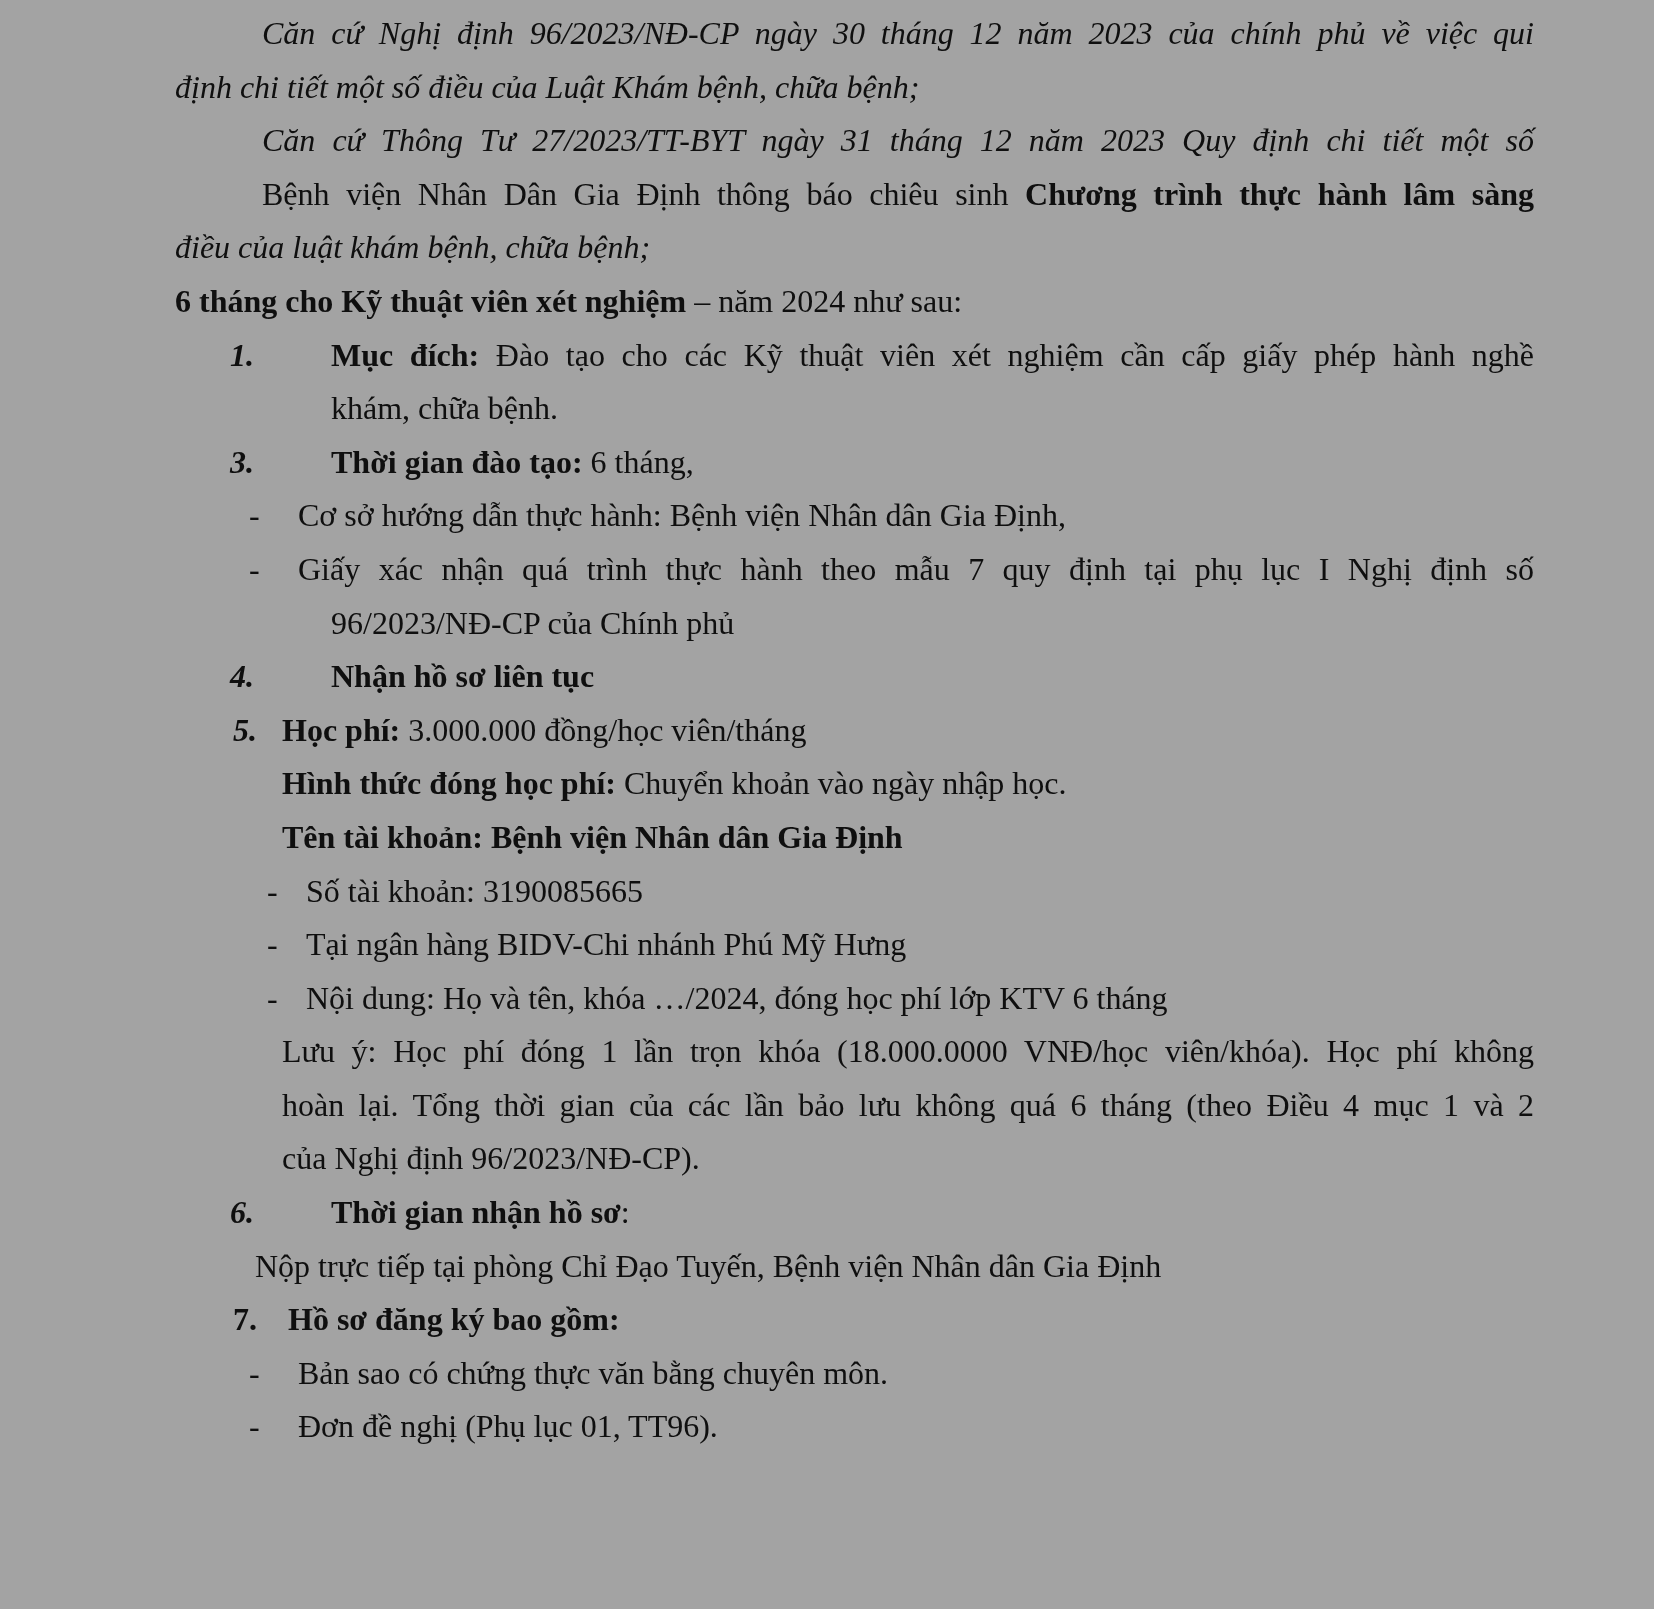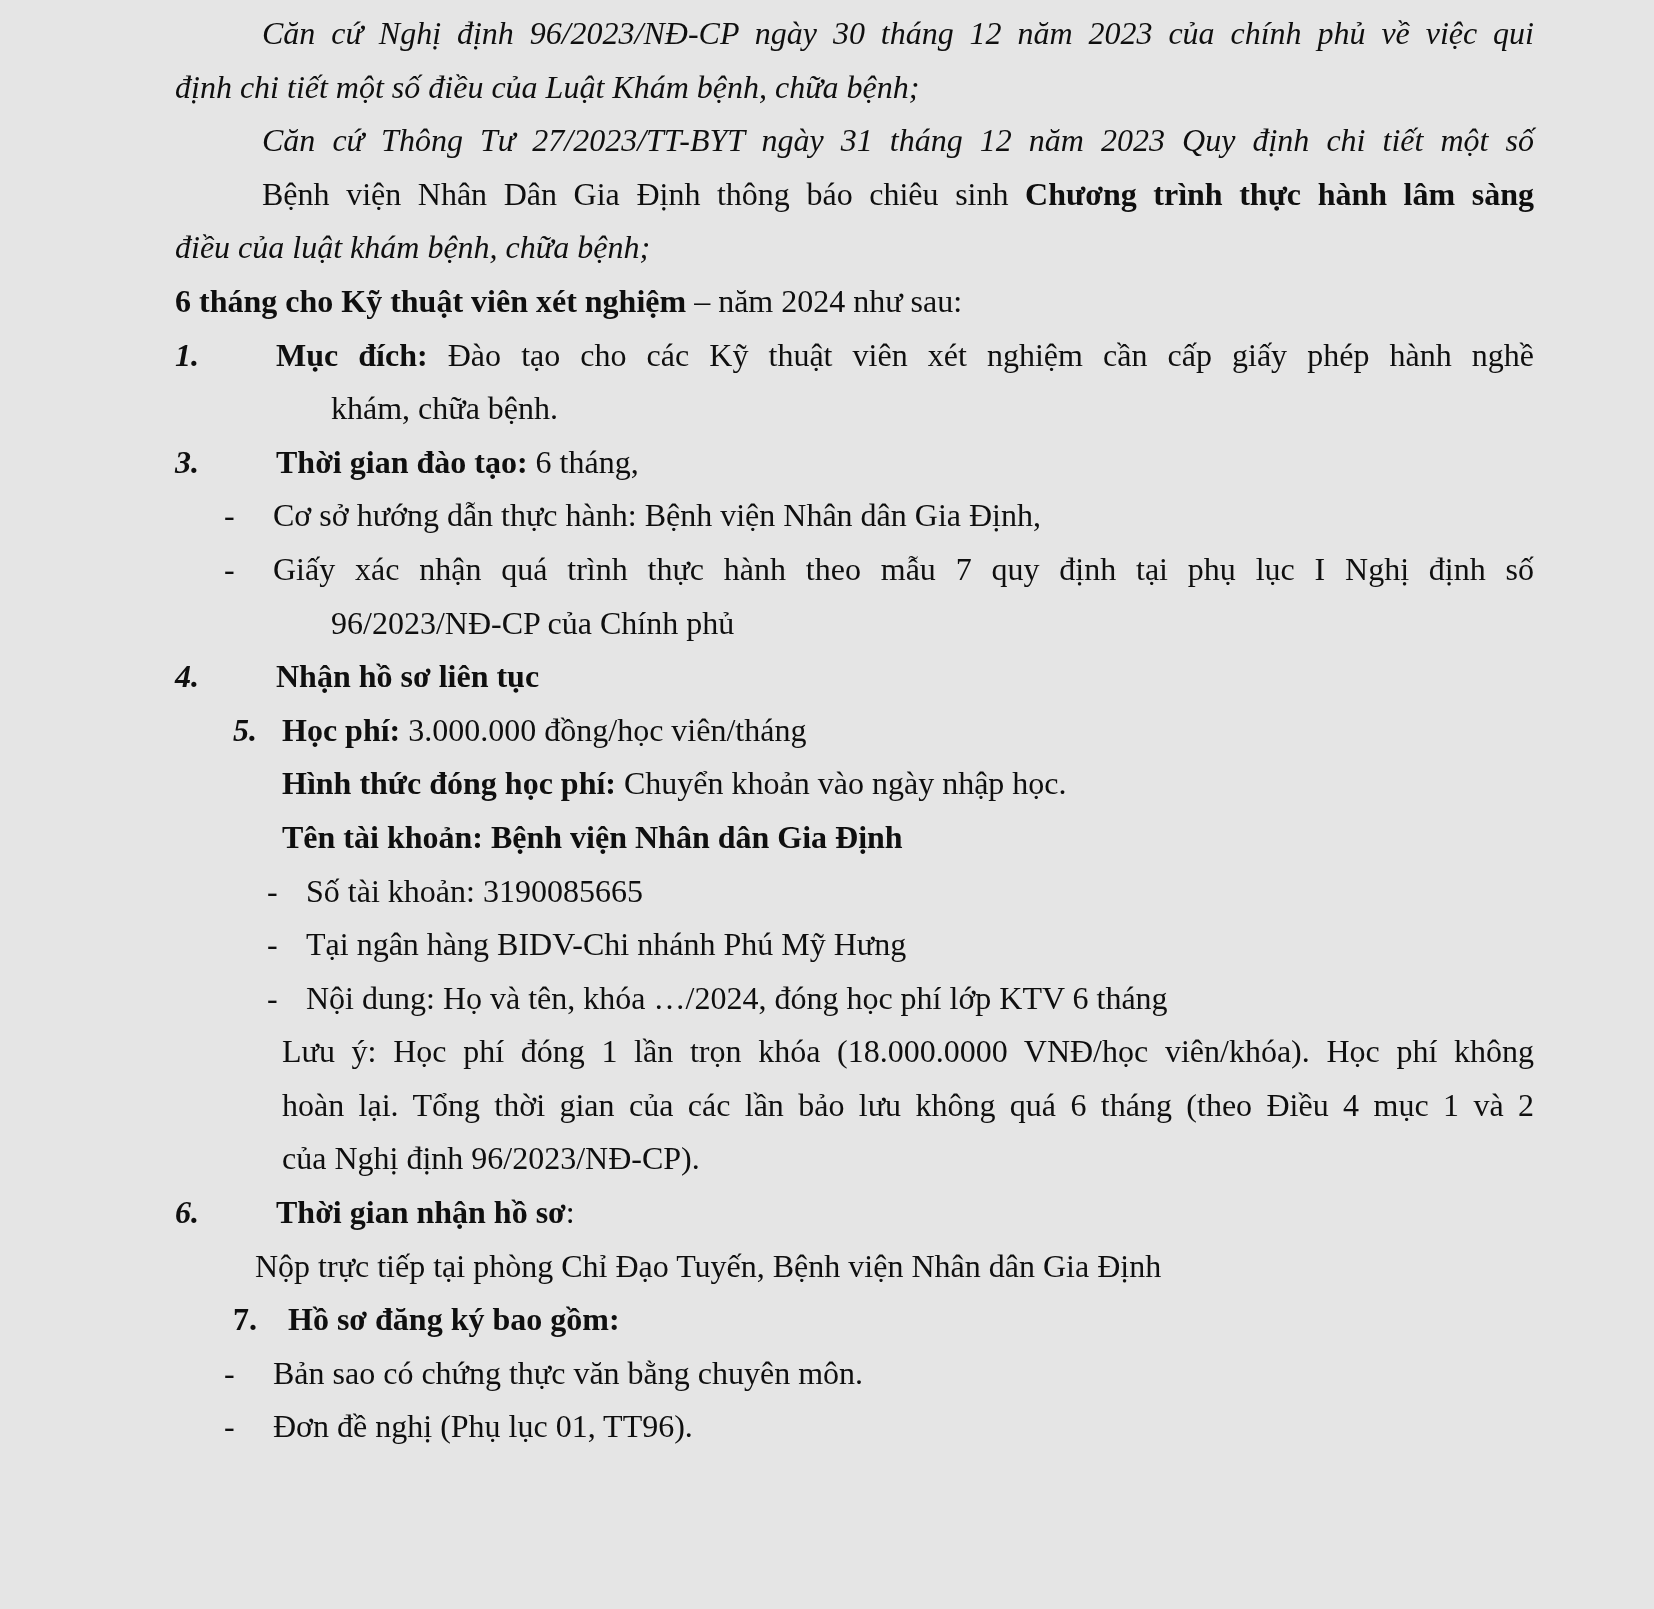--- a/index.html
+++ b/index.html
@@ -1,19 +1,19 @@
 <!DOCTYPE html>
 <html><head>
 <meta charset="utf-8">
 <style>
   html,body{margin:0;padding:0;background:#ffffff;}
   .page{
     position:relative;
     width:1654px;height:1609px;
-    background:#e5e5e5;
+    background:#a3a3a3;
     color:#0f0f0f;
     font-family:"Liberation Serif","DejaVu Serif",serif;
     box-sizing:border-box;
     padding:7px 120px 0 175px;
     overflow:hidden;
   }
   .line{
     font-size:32px;
     line-height:53.6px;
     text-align:left;
@@ -22,23 +22,23 @@
   .b{font-weight:bold;}
   .i{font-style:italic;}
   .cell{display:inline-block;}
   .cell-tab{width:101px;}
   .cell-tab5{width:49px;}
   .cell-tab7{width:55px;}
   .cell-dashA{width:49px;}
   .cell-dashB{width:39px;}
   .ind-none{margin-left:0;}
   .ind-first{margin-left:87px;}
-  .ind-num{}
+  .ind-num{margin-left:55px;}
   .ind-num5{margin-left:58px;}
-  .ind-dashA{margin-left:49px;}
+  .ind-dashA{margin-left:74px;}
   .ind-dashB{margin-left:92px;}
   .ind-plain{margin-left:107px;}
   .ind-cont{margin-left:156px;}
   .ind-nop{margin-left:80px;}
 </style>
 </head>
 <body>
 
 <div class="page">
     <div class="line ind-first justify"><span class="i">Căn cứ Nghị định 96/2023/NĐ-CP ngày 30 tháng 12 năm 2023 của chính phủ về việc qui</span></div>

